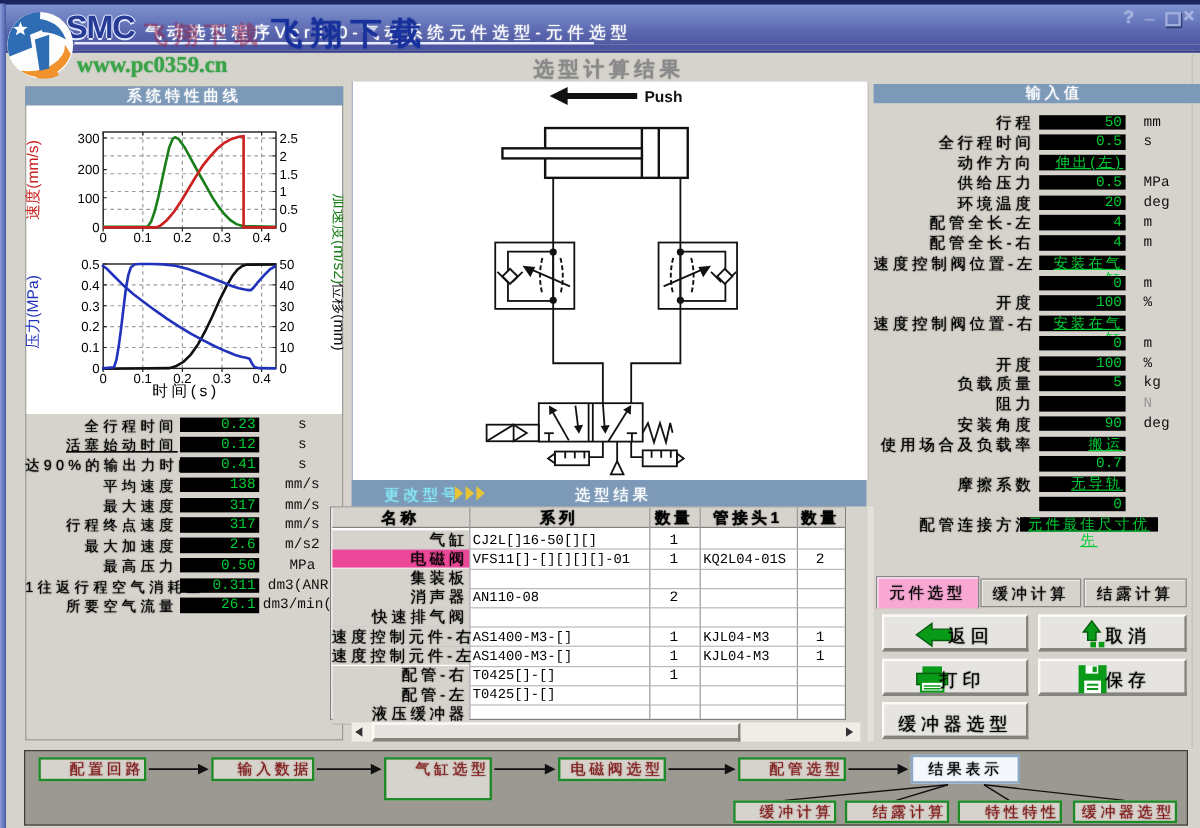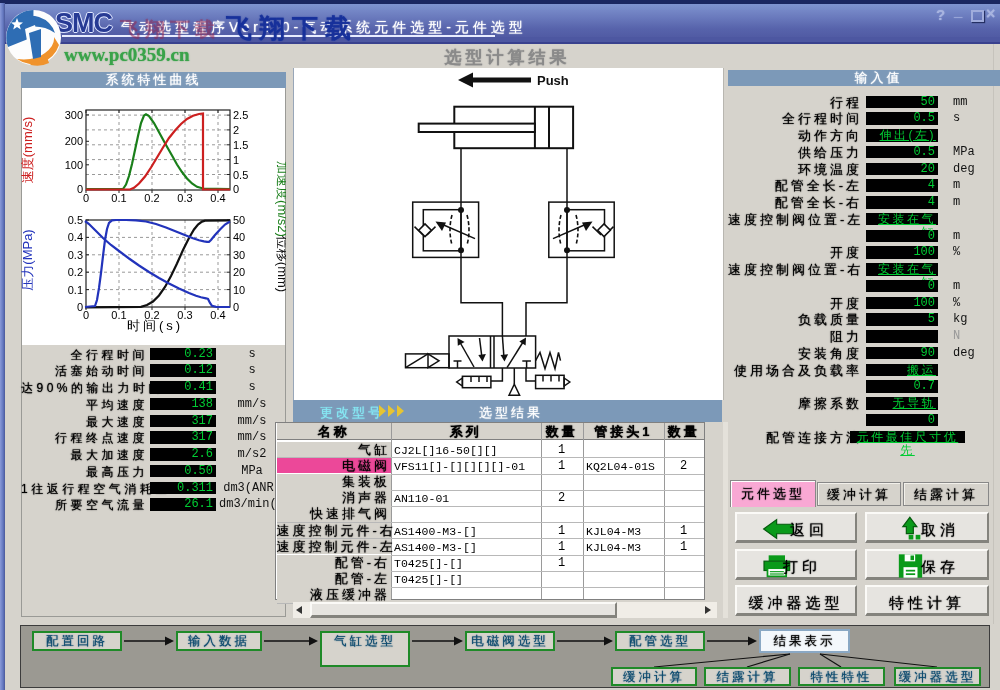--- a/index.html
+++ b/index.html
@@ -9,22 +9,22 @@
 svg text,.blackbox,.blackbox *,.mono,.unit{text-shadow:none !important;}
 .abs{position:absolute;}
 .mono{font-family:"Liberation Mono",monospace;}
 .hdr{background:#7c99b8;color:#fff;font-size:13px;letter-spacing:3px;text-align:center;line-height:16px;}
 .blackbox{background:#000;color:#00cc33;font-family:"Liberation Mono",monospace;
   font-size:12px;line-height:13px;text-align:right;padding-right:3px;box-sizing:border-box;}
 .lbl{font-size:13px;color:#000;text-align:right;line-height:14px;white-space:nowrap;}
 .unit{font-family:"Liberation Mono",monospace;font-size:12px;color:#111;line-height:13px;}
 .btn3d{background:#e6e4e0;border-top:2px solid #fbfaf7;border-left:2px solid #fbfaf7;
   border-right:2px solid #84837d;border-bottom:3px solid #84837d;box-sizing:border-box;}
-.gbtn{background:#d6d3cc;border:2px solid #1f8a28;box-sizing:border-box;color:#0c4a6e;
-  font-size:12.5px;letter-spacing:3px;text-align:center;}
+.gbtn{background:#d6d3cc;border:2px solid #1f8a28;box-sizing:border-box;color:#7f1d1d;
+  font-size:12.5px;letter-spacing:3px;text-align:right;}
 .ls3{letter-spacing:3px;}.ls35{letter-spacing:3.5px;}
 .tri-l{width:0;height:0;border-style:solid;border-width:4px 6px 4px 0;border-color:transparent #333 transparent transparent;}
 .tri-r{width:0;height:0;border-style:solid;border-width:4px 0 4px 6px;border-color:transparent transparent transparent #333;}
 </style>
 </head>
 <body>
 
 <div class="abs" style="left:0;top:0;width:1000px;height:4px;background:#1a2660;"></div>
 <div class="abs" style="left:0;top:4px;width:1000px;height:33px;
   background:linear-gradient(#7e93cf 0%,#6a7abd 40%,#5763ab 75%,#515ba4 100%);"></div>
@@ -178,21 +178,21 @@
 <text x="11" y="62" font-size="13" fill="#cc2020" text-anchor="middle" transform="rotate(-90 11 62)">速度(mm/s)</text>
 <text x="257" y="111" font-size="13" fill="#1a7f1a" text-anchor="middle" transform="rotate(90 257 111)">加速度(m/s2)</text>
 <text x="11" y="172" font-size="13" fill="#2233bb" text-anchor="middle" transform="rotate(-90 11 172)">压力(MPa)</text>
 <text x="257" y="176" font-size="13" fill="#111" text-anchor="middle" transform="rotate(90 257 176)">位移(mm)</text>
 </svg></div>
 
 <div class="abs" id="lrows" style="left:21px;top:340px;width:265px;height:180px;">
     <div class="abs lbl ls35" style="left:0;top:7.5px;width:127px;font-size:12px;">全行程时间</div>
 <div class="abs blackbox" style="left:129px;top:7.5px;width:66px;height:12.5px;">0.23</div>
 <div class="abs unit" style="left:198px;top:7.5px;width:66px;text-align:center;">s</div>
-<div class="abs lbl ls35" style="left:0;top:24.2px;width:127px;font-size:12px;">活塞始动时间</div>
+<div class="abs lbl ls35" style="left:0;top:24.2px;width:127px;font-size:12px;text-decoration:underline;">活塞始动时间</div>
 <div class="abs blackbox" style="left:129px;top:24.2px;width:66px;height:12.5px;">0.12</div>
 <div class="abs unit" style="left:198px;top:24.2px;width:66px;text-align:center;">s</div>
 <div class="abs lbl ls35" style="left:0;top:41.0px;width:127px;font-size:12px;">达90%的输出力时间</div>
 <div class="abs blackbox" style="left:129px;top:41.0px;width:66px;height:12.5px;">0.41</div>
 <div class="abs unit" style="left:198px;top:41.0px;width:66px;text-align:center;">s</div>
 <div class="abs lbl ls35" style="left:0;top:57.8px;width:127px;font-size:12px;">平均速度</div>
 <div class="abs blackbox" style="left:129px;top:57.8px;width:66px;height:12.5px;">138</div>
 <div class="abs unit" style="left:198px;top:57.8px;width:66px;text-align:center;">mm/s</div>
 <div class="abs lbl ls35" style="left:0;top:74.5px;width:127px;font-size:12px;">最大速度</div>
 <div class="abs blackbox" style="left:129px;top:74.5px;width:66px;height:12.5px;">317</div>
@@ -313,21 +313,21 @@
 <div class="abs" style="left:1.5px;top:35.3px;width:427px;height:1px;background:#b8b8b8;"></div>
 <div class="abs" style="left:1.5px;top:35.7px;width:114.5px;height:15.8px;background:#ec4899;font-size:13px;letter-spacing:3px;text-align:right;line-height:15px;padding-right:1px;box-sizing:border-box;white-space:nowrap;">电磁阀</div>
 <div class="abs mono" style="left:119px;top:37.7px;font-size:11.5px;line-height:13px;white-space:nowrap;">VFS11[]-[][][][]-01</div>
 <div class="abs mono" style="left:265px;top:37.7px;width:43px;text-align:center;font-size:12px;line-height:13px;">1</div>
 <div class="abs mono" style="left:311px;top:37.7px;font-size:11.5px;line-height:13px;white-space:nowrap;">KQ2L04-01S</div>
 <div class="abs mono" style="left:388px;top:37.7px;width:41px;text-align:center;font-size:12px;line-height:13px;">2</div>
 <div class="abs" style="left:1.5px;top:51.5px;width:427px;height:1px;background:#b8b8b8;"></div>
 <div class="abs" style="left:1.5px;top:51.9px;width:114.5px;height:15.8px;background:#d6d3cc;font-size:13px;letter-spacing:3px;text-align:right;line-height:15px;padding-right:1px;box-sizing:border-box;white-space:nowrap;">集装板</div>
 <div class="abs" style="left:1.5px;top:67.7px;width:427px;height:1px;background:#b8b8b8;"></div>
 <div class="abs" style="left:1.5px;top:68.1px;width:114.5px;height:15.8px;background:#d6d3cc;font-size:13px;letter-spacing:3px;text-align:right;line-height:15px;padding-right:1px;box-sizing:border-box;white-space:nowrap;">消声器</div>
-<div class="abs mono" style="left:119px;top:70.1px;font-size:11.5px;line-height:13px;white-space:nowrap;">AN110-01</div>
+<div class="abs mono" style="left:119px;top:70.1px;font-size:11.5px;line-height:13px;white-space:nowrap;">AN110-08</div>
 <div class="abs mono" style="left:265px;top:70.1px;width:43px;text-align:center;font-size:12px;line-height:13px;">2</div>
 <div class="abs" style="left:1.5px;top:83.89999999999999px;width:427px;height:1px;background:#b8b8b8;"></div>
 <div class="abs" style="left:1.5px;top:84.3px;width:114.5px;height:15.8px;background:#d6d3cc;font-size:13px;letter-spacing:3px;text-align:right;line-height:15px;padding-right:1px;box-sizing:border-box;white-space:nowrap;">快速排气阀</div>
 <div class="abs" style="left:1.5px;top:100.1px;width:427px;height:1px;background:#b8b8b8;"></div>
 <div class="abs" style="left:1.5px;top:100.5px;width:114.5px;height:15.8px;background:#d6d3cc;font-size:13px;letter-spacing:3px;text-align:right;line-height:15px;padding-right:6px;box-sizing:border-box;white-space:nowrap;">速度控制元件-右</div>
 <div class="abs mono" style="left:119px;top:102.5px;font-size:11.5px;line-height:13px;white-space:nowrap;">AS1400-M3-[]</div>
 <div class="abs mono" style="left:265px;top:102.5px;width:43px;text-align:center;font-size:12px;line-height:13px;">1</div>
 <div class="abs mono" style="left:311px;top:102.5px;font-size:11.5px;line-height:13px;white-space:nowrap;">KJL04-M3</div>
 <div class="abs mono" style="left:388px;top:102.5px;width:41px;text-align:center;font-size:12px;line-height:13px;">1</div>
 <div class="abs" style="left:1.5px;top:116.3px;width:427px;height:1px;background:#b8b8b8;"></div>
@@ -448,23 +448,20 @@
         <rect x="14" y="3" width="3" height="4" fill="#0a9a1a"></rect>
         <rect x="8" y="13" width="12" height="9" fill="#fff"></rect>
         <line x1="10" y1="16" x2="18" y2="16" stroke="#0a9a1a" stroke-width="1.5"></line>
         <line x1="10" y1="19" x2="18" y2="19" stroke="#0a9a1a" stroke-width="1.5"></line>
       </svg>
       <div style="position:absolute;left:0;top:7px;width:100%;text-align:center;padding-left:26px;font-size:15px;letter-spacing:4px;box-sizing:border-box;">保存</div>
     </div>
 <div class="abs btn3d" style="left:7px;top:73px;width:122px;height:31px;">
       <div style="position:absolute;left:0;top:7px;width:100%;text-align:center;font-size:15px;letter-spacing:4px;box-sizing:border-box;">缓冲器选型</div>
     </div>
-<div class="abs btn3d" style="left:137px;top:73px;width:124px;height:31px;">
-      <div style="position:absolute;left:0;top:7px;width:100%;text-align:center;font-size:15px;letter-spacing:4px;box-sizing:border-box;">特性计算</div>
-    </div>
   </div>
 
 <div class="abs" style="left:20px;top:625px;width:970px;height:63px;background:#9b9992;
   border:1px solid #3c3c3c;box-sizing:border-box;"></div>
 <div class="abs" id="flow" style="left:20px;top:625px;width:970px;height:63px;">
     <div class="abs gbtn" style="left:12px;top:6px;width:90px;height:20px;line-height:17px;">配置回路</div>
 <div class="abs gbtn" style="left:156px;top:6px;width:86px;height:20px;line-height:17px;">输入数据</div>
 <div class="abs gbtn" style="left:300px;top:6px;width:90px;height:36px;line-height:17px;">气缸选型</div>
 <div class="abs gbtn" style="left:445px;top:6px;width:90px;height:20px;line-height:17px;">电磁阀选型</div>
 <div class="abs gbtn" style="left:595px;top:6px;width:90px;height:20px;line-height:17px;">配管选型</div>

